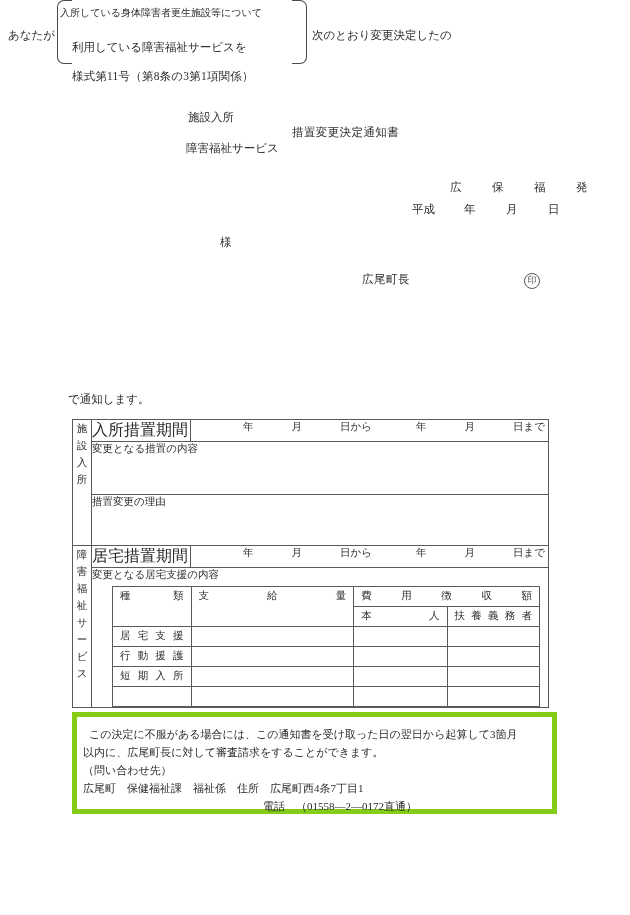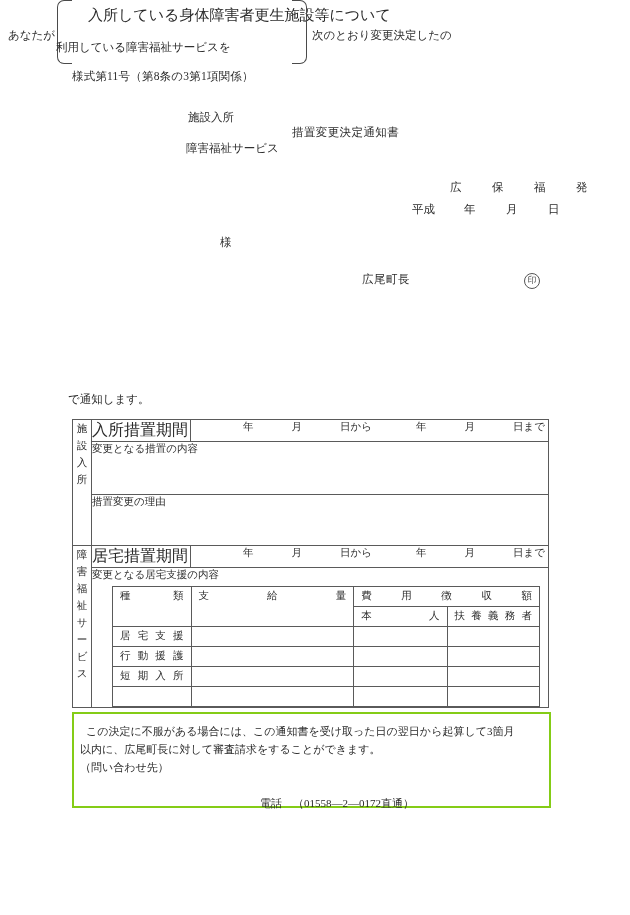--- a/index.html
+++ b/index.html
@@ -84,22 +84,22 @@
     left: 292px;
     top: 0px;
     width: 14px;
     height: 62px;
     border-top: 1px solid #4a4a4a;
     border-bottom: 1px solid #4a4a4a;
     border-right: 1px solid #4a4a4a;
     border-top-right-radius: 7px;
     border-bottom-right-radius: 7px;
   }
-  #brace-opt-1 { position:absolute; left: 88px; top: 6px;  font-size: 15px; text-align: center; }
-  #brace-opt-2 { position:absolute; left: 56px; top: 40px; font-size: 11.5px; }
+  #brace-opt-1 { position:absolute; left: 60px; top: 6px;  font-size: 10px; text-align: center; }
+  #brace-opt-2 { position:absolute; left: 72px; top: 40px; font-size: 11.5px; }
   #body-tail   { position:absolute; left: 312px; top: 28px; font-size: 11.5px; }
   #body-end    { left: 68px; top: 392px; font-size: 11.5px; }
 
   
   #main-table {
     position: absolute;
     left: 72px; top: 419px;
     width: 477px;
     border-collapse: collapse;
     font-size: 10.5px;
@@ -164,21 +164,21 @@
   .c-dep   { width: 92px; }
   .hdr-center { text-align: justify; text-align-last: justify; padding: 2px 7px; display:block;}
   .row-label { text-align: justify; text-align-last: justify; padding: 2px 7px; display:block;}
 
   
   #footer-box {
     position: absolute;
     left: 72px; top: 712px;
     width: 475px;
     height: 92px;
-    border: 2px solid #84cc16;
+    border: 5px solid #84cc16;
     font-size: 11px;
     padding: 0;
   }
   .f-line { position: absolute; white-space: nowrap; font-size: 11px; }
   #f-l1 { left: 12px; top: 10px; }
   #f-l2 { left: 6px;  top: 28px; }
   #f-l3 { left: 6px;  top: 46px; }
   #f-l4 { left: 6px;  top: 64px; }
   #f-l5 { left: 186px; top: 82px; }
 </style>
@@ -305,16 +305,17 @@
           </table>
         </td>
       </tr>
     </tbody>
   </table>
 
   <div id="footer-box">
     <div class="f-line" id="f-l1">この決定に不服がある場合には、この通知書を受け取った日の翌日から起算して3箇月</div>
     <div class="f-line" id="f-l2">以内に、広尾町長に対して審査請求をすることができます。</div>
     <div class="f-line" id="f-l3">（問い合わせ先）</div>
+    <div class="f-line" id="f-l4">広尾町　保健福祉課　福祉係　住所　広尾町西4条7丁目1</div>
     <div class="f-line" id="f-l5">電話　（01558—2—0172直通）</div>
   </div>
 
 </div>
 
 </body></html>

